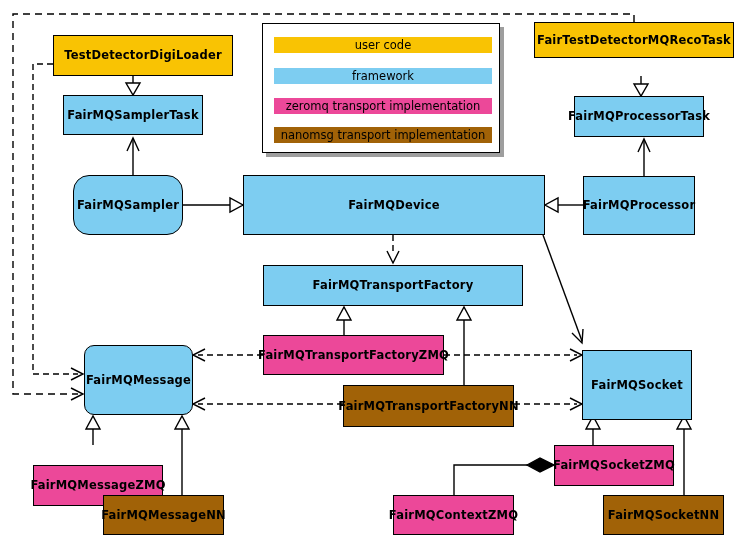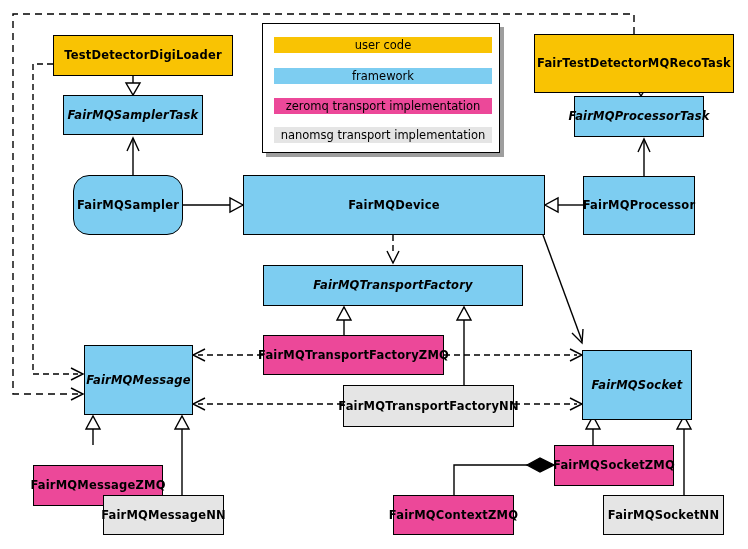--- a/index.html
+++ b/index.html
@@ -13,25 +13,25 @@
   .wires{position:absolute;left:0;top:0;z-index:1;}
   .node{
     position:absolute;z-index:2;
     display:flex;align-items:center;justify-content:center;
     border:1.5px solid #000;
     box-sizing:border-box;
     font-size:11.5px;font-weight:bold;color:#000;
     text-align:center;line-height:1.1;
     letter-spacing:0.2px;
   }
-  .node.abstract{font-style:italic;}
+  .node.abstract{}
   .gold{background:#F9C303;}
   .blue{background:#7DCDF1;}
   .red{background:#ec4899;}
-  .green{background:#e5e5e5;}
+  .green{background:#a16207;}
   .legend{
     position:absolute;z-index:2;
     left:262px;top:23px;width:238px;height:130px;
     background:#fff;border:1.5px solid #000;
     box-sizing:border-box;
     box-shadow:4px 4px 0 #9e9e9e;
   }
   .legend-bar{
     position:absolute;left:11px;width:218px;height:16px;
     display:flex;align-items:center;justify-content:center;
@@ -146,39 +146,39 @@
     </g>
 
     <g>
       <path d="M454,495 L454,465 L528,465"></path>
       <polygon points="527,465 540,458 554,465 540,472" fill="#000"></polygon>
     </g>
   </svg>
 
   <div class="node gold" style="left:53px;top:35px;width:180px;height:41px;">TestDetectorDigiLoader</div>
 
-  <div class="node gold" style="left:534px;top:34px;width:200px;height:59px;">FairTestDetectorMQRecoTask</div>
+  <div class="node gold" style="left:534px;top:22px;width:200px;height:36px;">FairTestDetectorMQRecoTask</div>
 
   <div class="node blue abstract" style="left:63px;top:95px;width:140px;height:40px;">FairMQSamplerTask</div>
 
   <div class="node blue abstract" style="left:574px;top:96px;width:130px;height:41px;">FairMQProcessorTask</div>
 
   <div class="node blue" style="left:73px;top:175px;width:110px;height:60px;border-radius:16px;">FairMQSampler</div>
 
   <div class="node blue" style="left:243px;top:175px;width:302px;height:60px;">FairMQDevice</div>
 
   <div class="node blue" style="left:583px;top:176px;width:112px;height:59px;">FairMQProcessor</div>
 
   <div class="node blue abstract" style="left:263px;top:265px;width:260px;height:41px;">FairMQTransportFactory</div>
 
   <div class="node red" style="left:263px;top:335px;width:181px;height:40px;">FairMQTransportFactoryZMQ</div>
 
   <div class="node green" style="left:343px;top:385px;width:171px;height:42px;">FairMQTransportFactoryNN</div>
 
-  <div class="node blue abstract" style="left:84px;top:345px;width:109px;height:70px;">FairMQMessage</div>
+  <div class="node blue abstract" style="left:84px;top:345px;width:109px;height:70px;border-radius:10px;">FairMQMessage</div>
 
   <div class="node blue abstract" style="left:582px;top:350px;width:110px;height:70px;">FairMQSocket</div>
 
   <div class="node red" style="left:33px;top:445px;width:130px;height:41px;margin-top:20px;">FairMQMessageZMQ</div>
 
   <div class="node green" style="left:103px;top:495px;width:121px;height:40px;">FairMQMessageNN</div>
 
   <div class="node red" style="left:393px;top:495px;width:121px;height:40px;">FairMQContextZMQ</div>
 
   <div class="node red" style="left:554px;top:445px;width:120px;height:41px;">FairMQSocketZMQ</div>

